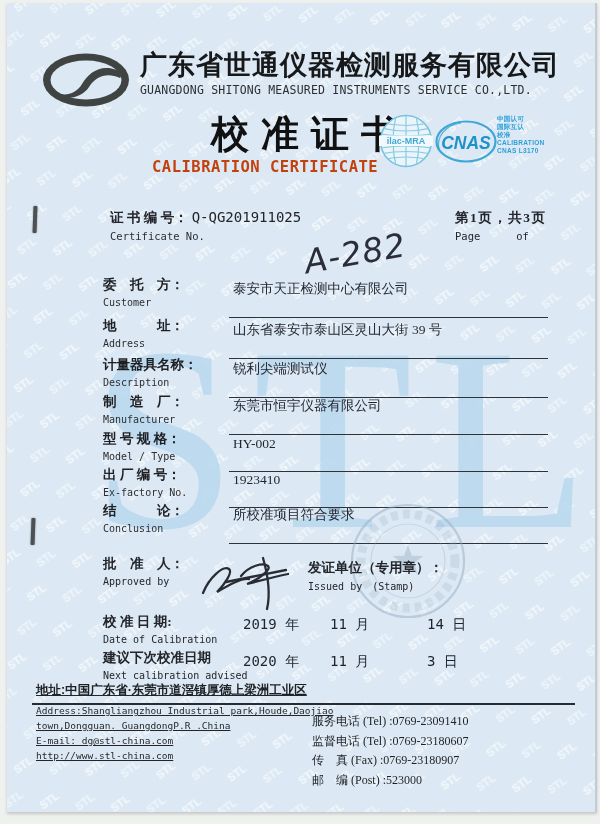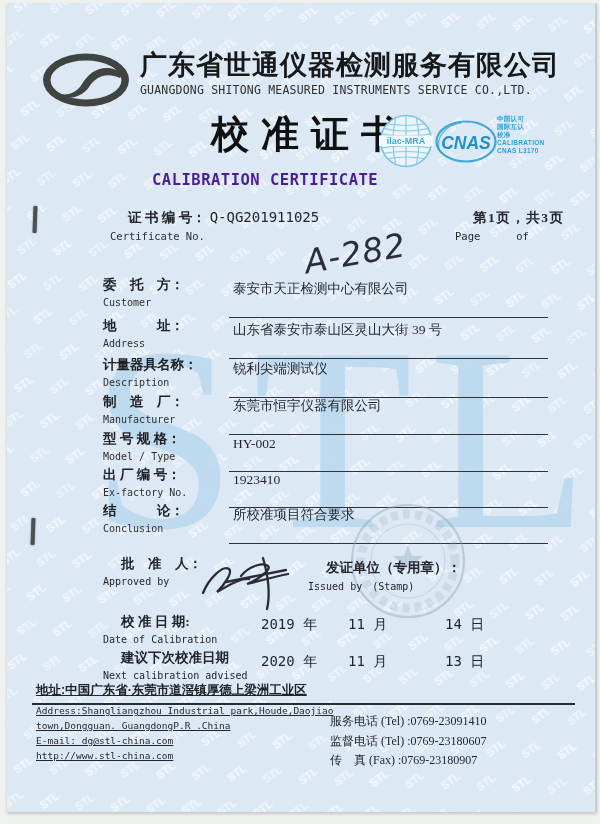--- a/index.html
+++ b/index.html
@@ -21,31 +21,31 @@
     position:absolute;left:84px;top:305px;z-index:1;
     font-family:"Liberation Serif","DejaVu Serif",serif;
     font-size:262px;line-height:1;font-weight:400;
     letter-spacing:16px;color:#b9d8ef;opacity:.85;
   }
   
   .staple{position:absolute;width:4px;height:27px;background:#4c5156;z-index:5;
     box-shadow:0 0 2px rgba(0,0,0,.4);border-radius:1px;}
   
   .content{position:absolute;inset:0;z-index:3;color:#23252b;}
-  .cn{font-family:"Liberation Serif","DejaVu Serif",serif;margin-left:18px;}
+  .cn{font-family:"Liberation Serif","DejaVu Serif",serif;}
   .mono{font-family:"DejaVu Sans Mono","Liberation Mono",monospace;}
   .logo-svg{position:absolute;left:33px;top:48px;}
   .company{position:absolute;left:133px;top:44px;}
   .company .name{font-size:27px;font-weight:bold;letter-spacing:1px;white-space:nowrap;
     font-family:"Liberation Serif","DejaVu Serif",serif;color:#16181a;}
   .company .name-en{font-size:11.5px;letter-spacing:.2px;color:#2c2e31;white-space:nowrap;}
   .title-cn{position:absolute;left:204px;top:106px;font-size:38px;font-weight:bold;
     letter-spacing:12px;color:#111;font-family:"Liberation Serif","DejaVu Serif",serif;white-space:nowrap;}
-  .title-en{position:absolute;left:145px;top:168px;font-size:15.5px;font-weight:bold;
-    letter-spacing:.5px;color:#4c1d95;white-space:nowrap;}
+  .title-en{position:absolute;left:145px;top:155px;font-size:15.5px;font-weight:bold;
+    letter-spacing:.5px;color:#c2410c;white-space:nowrap;}
   .ilac-svg{position:absolute;left:371px;top:110px;}
   .cnas-svg{position:absolute;left:428px;top:116px;}
   .cnas-lines{position:absolute;left:490px;top:112px;width:80px;color:#2ba0d8;
     font-size:6.5px;line-height:8px;font-weight:bold;letter-spacing:.3px;}
   
   .cert-row{position:absolute;left:103px;top:206px;}
   .cert-label{font-size:13.5px;font-weight:bold;white-space:nowrap;}
   .cert-label .num{font-weight:normal;font-size:14px;margin-left:4px;}
   .cert-en{font-size:10.5px;margin-top:3px;color:#2c2e31;}
   .page-info{position:absolute;left:448px;top:206px;}
@@ -249,30 +249,31 @@
     <div class="date-val cn" style="left:236px;top:613px;"><span class="n">2019 年</span></div>
     <div class="date-val cn" style="left:323px;top:613px;"><span class="n">11 月</span></div>
     <div class="date-val cn" style="left:420px;top:613px;"><span class="n">14 日</span></div>
 
     <div class="date-row-label" style="top:646px">
       <div class="fl-cn cn" style="font-size:13.5px;font-weight:bold;">建议下次校准日期</div>
       <div class="fl-en mono" style="font-size:10px;margin-top:3px;">Next calibration advised</div>
     </div>
     <div class="date-val cn" style="left:236px;top:650px;"><span class="n">2020 年</span></div>
     <div class="date-val cn" style="left:323px;top:650px;"><span class="n">11 月</span></div>
-    <div class="date-val cn" style="left:420px;top:650px;"><span class="n">13 日</span></div>
+    <div class="date-val cn" style="left:420px;top:650px;"><span class="n">3 日</span></div>
 
     <div class="footer-line"></div>
     <div class="footer-left">
       <div class="f0">地址:中国广东省·东莞市道滘镇厚德上梁洲工业区</div>
       <div class="fl mono">Address:Shangliangzhou  Industrial  park,Houde,Daojiao</div>
       <div class="fl mono">town,Dongguan.  GuangdongP.R .China</div>
       <div class="fl mono">E-mail: dg@stl-china.com</div>
       <div class="fl mono">http://www.stl-china.com</div>
     </div>
     <div class="footer-right">
       <div class="fr cn">服务电话 (Tel) :0769-23091410</div>
       <div class="fr cn">监督电话 (Tel) :0769-23180607</div>
       <div class="fr cn">传　真 (Fax) :0769-23180907</div>
+      <div class="fr cn">邮　编 (Post) :523000</div>
     </div>
 
   </div>
 </div>
 
 </body></html>

